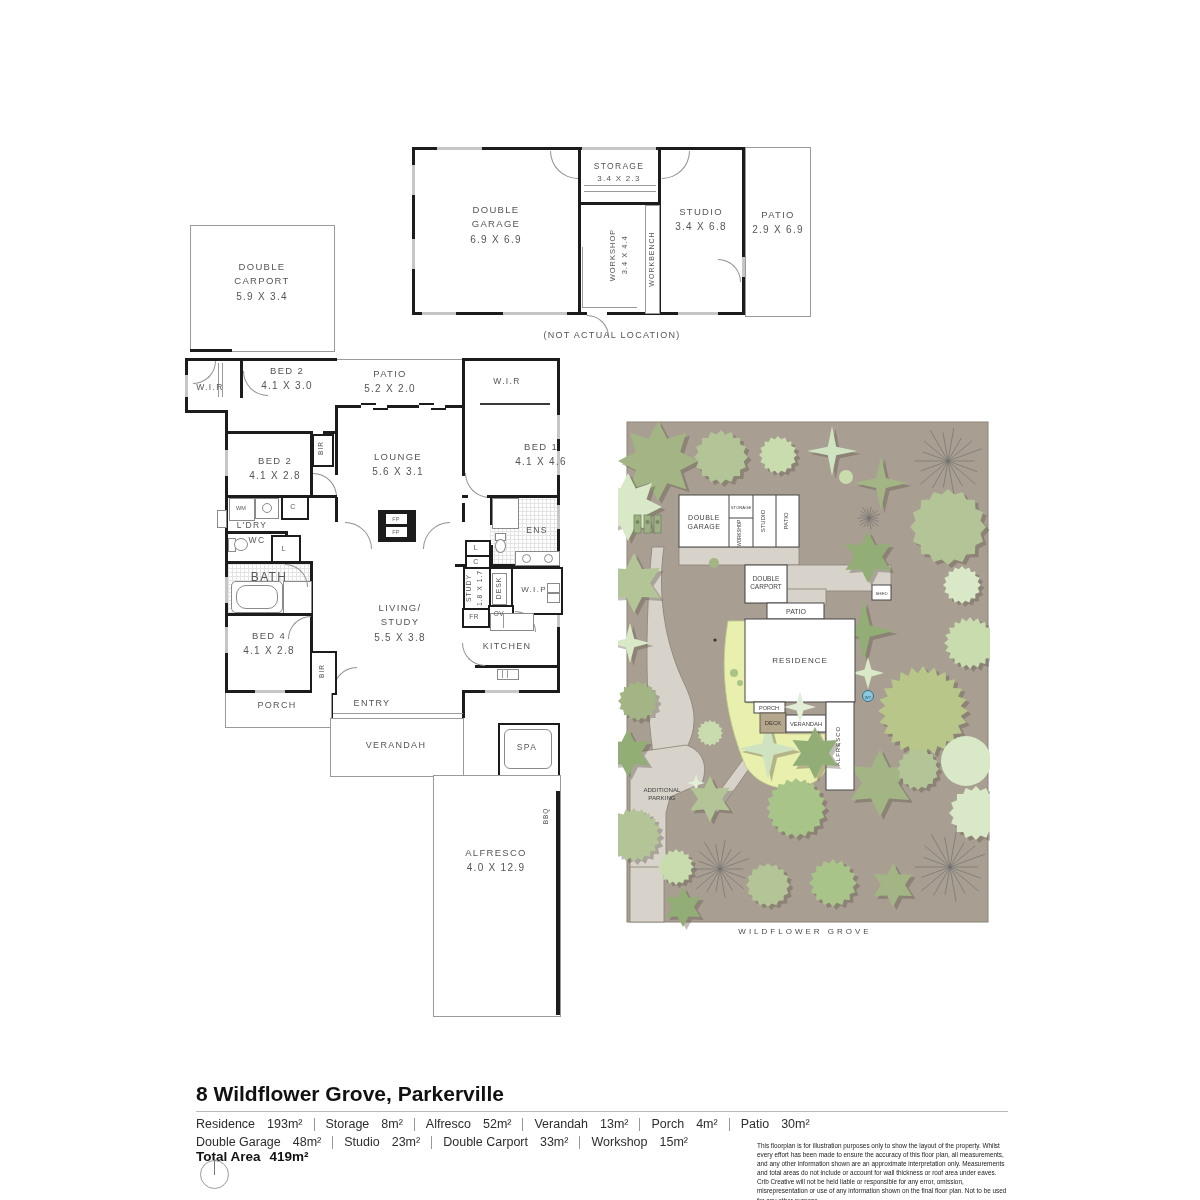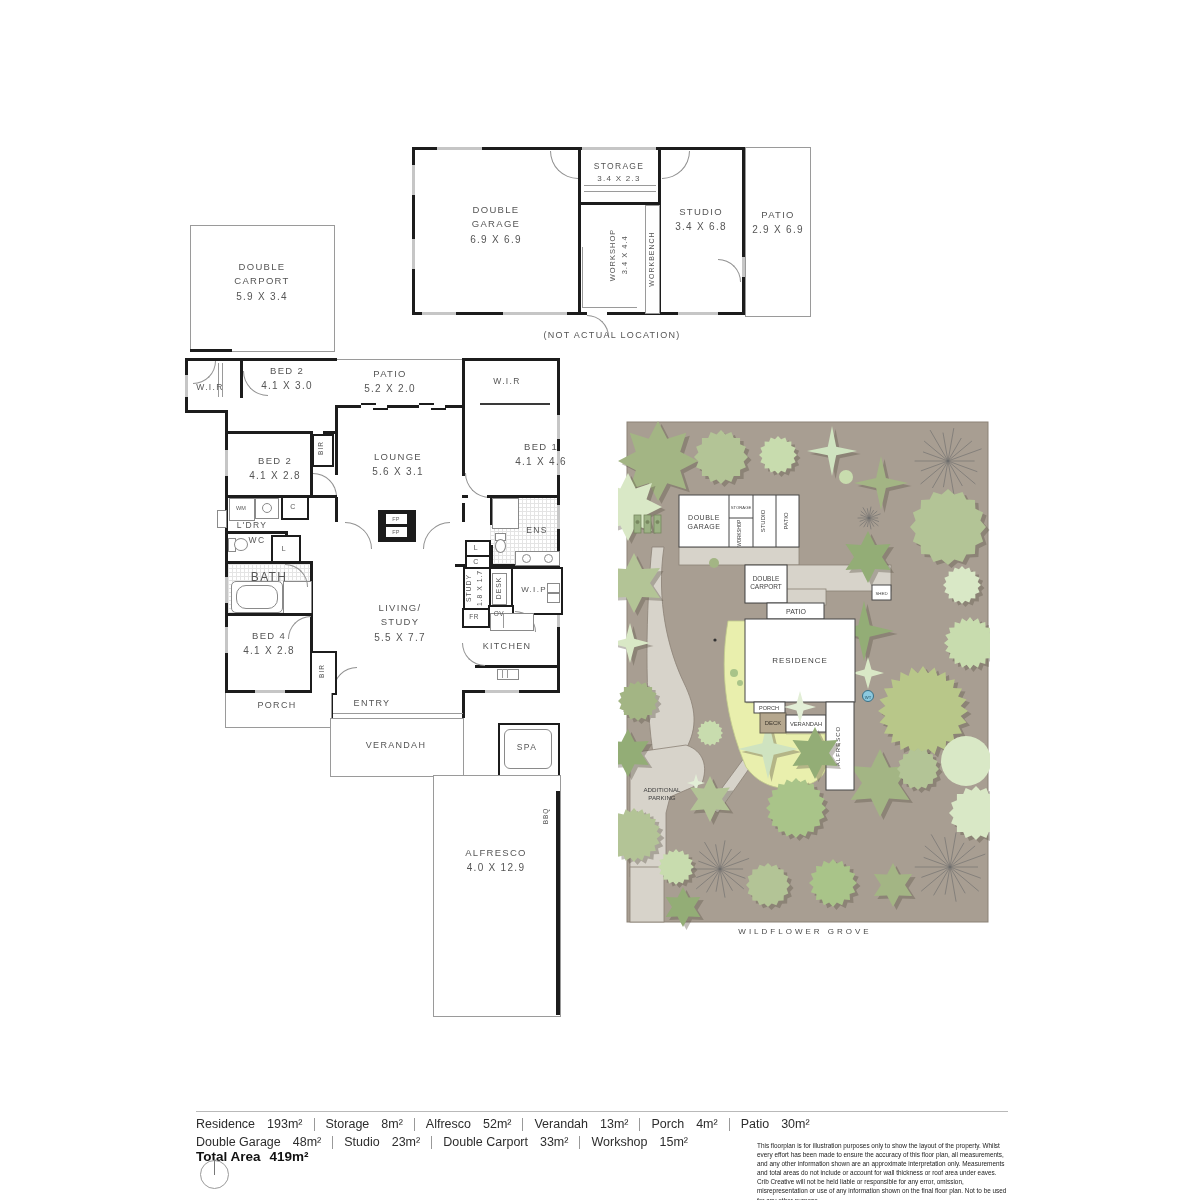--- a/index.html
+++ b/index.html
@@ -318,21 +318,21 @@
         <div>W.I.P</div>
       </div>
     <div class="rs" style="left:289px;top:261px;font-size:6.5px;"><span>FR</span></div>
     <div class="rs" style="left:314px;top:258px;font-size:6.5px;"><span>OV</span></div>
     <div class="rl" style="left:322px;top:292px;font-size:9px;">
         <div>KITCHEN</div>
       </div>
     <div class="rl" style="left:215px;top:268px;">
         <div>LIVING/</div>
         <div>STUDY</div>
-        <div class="d">5.5 X 7.7</div>
+        <div class="d">5.5 X 3.8</div>
       </div>
     <div class="rl" style="left:84px;top:289px;">
         <div>BED 4</div>
         <div class="d">4.1 X 2.8</div>
       </div>
     <div class="rv" style="left:137px;top:316px;font-size:6.5px;">
         <div>BIR</div>
       </div>
     <div class="rl" style="left:92px;top:351px;font-size:9px;">
         <div>PORCH</div>
@@ -565,20 +565,21 @@
         <polygon points="153.5,451.0 157.2,454.4 161.9,452.7 164.1,457.2 169.1,457.4 169.3,462.4 173.8,464.6 172.1,469.3 175.5,473.0 172.1,476.7 173.8,481.4 169.3,483.6 169.1,488.6 164.1,488.8 161.9,493.3 157.2,491.6 153.5,495.0 149.8,491.6 145.1,493.3 142.9,488.8 137.9,488.6 137.7,483.6 133.2,481.4 134.9,476.7 131.5,473.0 134.9,469.3 133.2,464.6 137.7,462.4 137.9,457.4 142.9,457.2 145.1,452.7 149.8,454.4" fill="rgba(95,87,74,0.38)"></polygon>
         <polygon points="150.0,448.0 153.7,451.4 158.4,449.7 160.6,454.2 165.6,454.4 165.8,459.4 170.3,461.6 168.6,466.3 172.0,470.0 168.6,473.7 170.3,478.4 165.8,480.6 165.6,485.6 160.6,485.8 158.4,490.3 153.7,488.6 150.0,492.0 146.3,488.6 141.6,490.3 139.4,485.8 134.4,485.6 134.2,480.6 129.7,478.4 131.4,473.7 128.0,470.0 131.4,466.3 129.7,461.6 134.2,459.4 134.4,454.4 139.4,454.2 141.6,449.7 146.3,451.4" fill="#b3c496"></polygon>
         <polygon points="218.5,447.0 222.4,451.4 227.7,448.8 229.6,454.4 235.5,454.0 235.1,459.9 240.7,461.8 238.1,467.1 242.5,471.0 238.1,474.9 240.7,480.2 235.1,482.1 235.5,488.0 229.6,487.6 227.7,493.2 222.4,490.6 218.5,495.0 214.6,490.6 209.3,493.2 207.4,487.6 201.5,488.0 201.9,482.1 196.3,480.2 198.9,474.9 194.5,471.0 198.9,467.1 196.3,461.8 201.9,459.9 201.5,454.0 207.4,454.4 209.3,448.8 214.6,451.4" fill="rgba(95,87,74,0.38)"></polygon>
         <polygon points="215.0,444.0 218.9,448.4 224.2,445.8 226.1,451.4 232.0,451.0 231.6,456.9 237.2,458.8 234.6,464.1 239.0,468.0 234.6,471.9 237.2,477.2 231.6,479.1 232.0,485.0 226.1,484.6 224.2,490.2 218.9,487.6 215.0,492.0 211.1,487.6 205.8,490.2 203.9,484.6 198.0,485.0 198.4,479.1 192.8,477.2 195.4,471.9 191.0,468.0 195.4,464.1 192.8,458.8 198.4,456.9 198.0,451.0 203.9,451.4 205.8,445.8 211.1,448.4" fill="#a9c489"></polygon>
         <polygon points="278.5,451.0 284.5,462.6 297.6,462.0 290.5,473.0 297.6,484.0 284.5,483.4 278.5,495.0 272.5,483.4 259.4,484.0 266.5,473.0 259.4,462.0 272.5,462.6" fill="rgba(95,87,74,0.38)"></polygon>
         <polygon points="275.0,448.0 281.0,459.6 294.1,459.0 287.0,470.0 294.1,481.0 281.0,480.4 275.0,492.0 269.0,480.4 255.9,481.0 263.0,470.0 255.9,459.0 269.0,459.6" fill="#a3b584"></polygon>
       </g>
     <text x="187" y="519" font-size="8" letter-spacing="3" text-anchor="middle" fill="#4a4a4a">WILDFLOWER GROVE</text>
   </svg>
 
+  <div class="ftitle">8 Wildflower Grove, Parkerville</div>
   <div class="frule"></div>
 
   <div class="frow" style="top:1117px;">
     <span class="fi">
         <span class="fl">Residence</span>
         <span class="fv">193m²</span>
       </span>
       <span class="fsep"></span>
     <span class="fi">
         <span class="fl">Storage</span>

